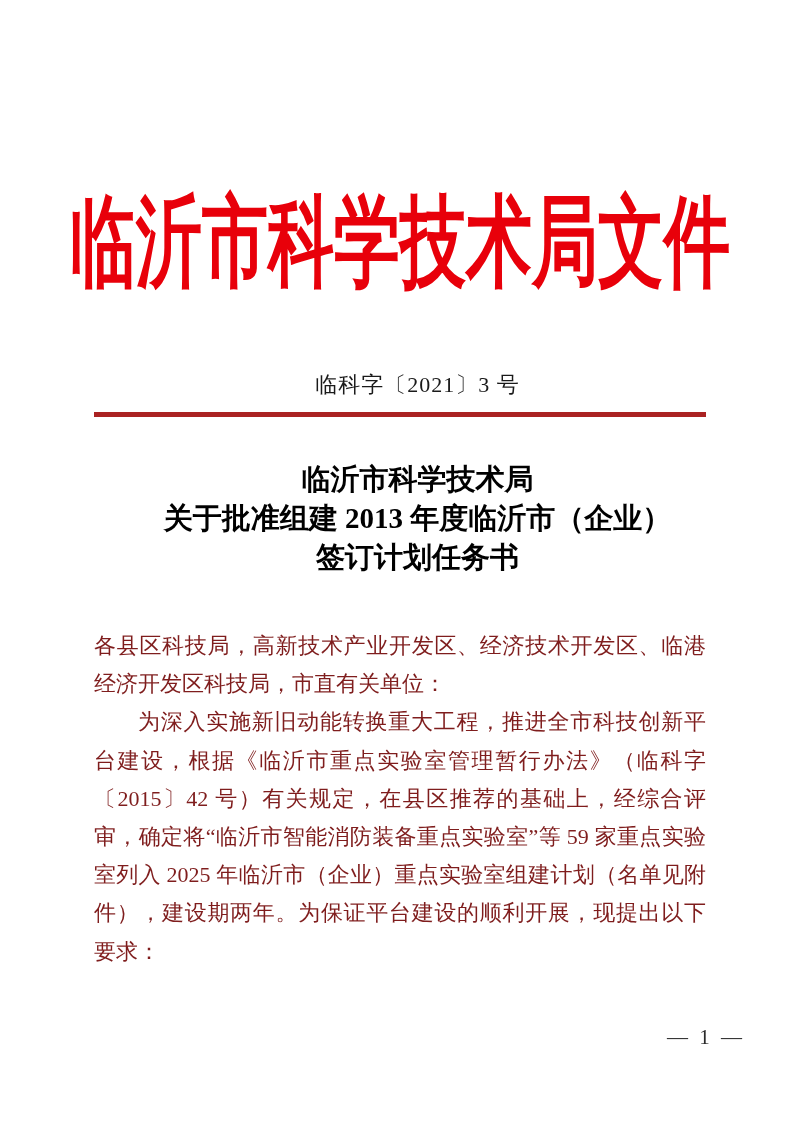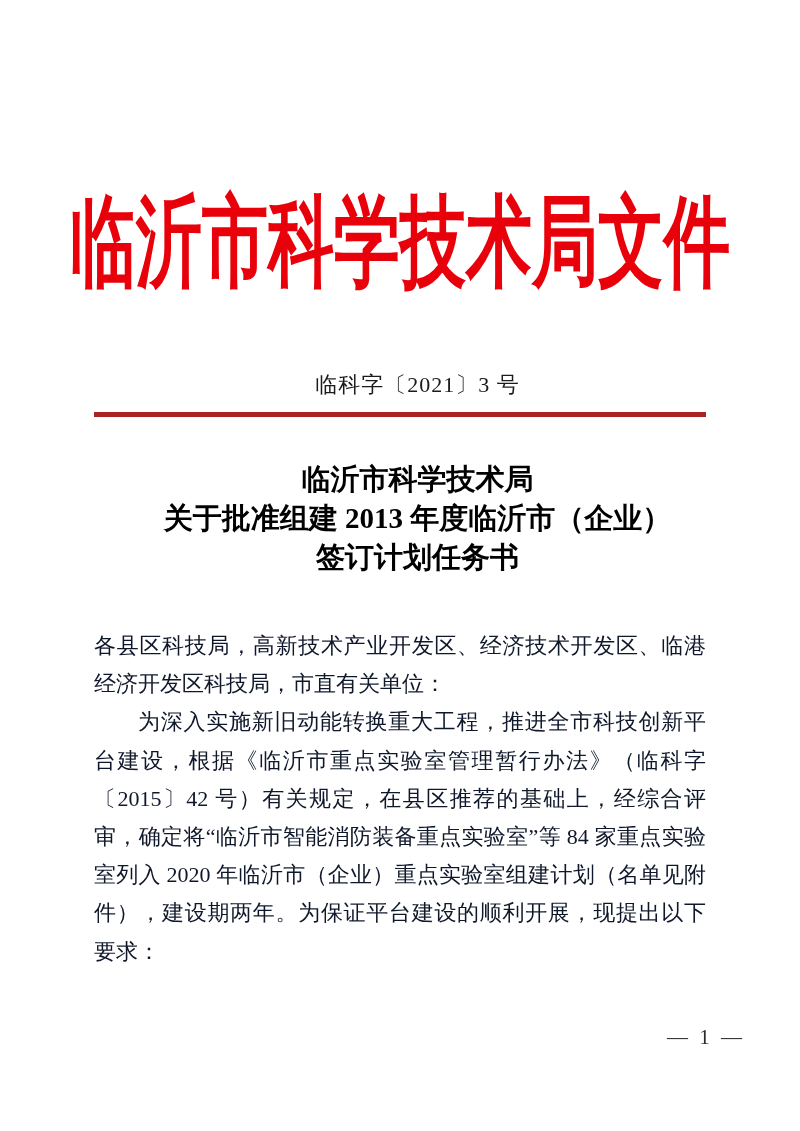--- a/index.html
+++ b/index.html
@@ -61,21 +61,21 @@
     color: #000000;
   }
   .body-text {
     position: absolute;
     top: 627px;
     left: 94px;
     width: 612px;
     font-size: 22px;
     line-height: 38.2px;
     text-align: justify;
-    color: #0f172a;
+    color: #7f1d1d;
   }
   .body-text p { margin: 0; }
   .body-text p.para { text-indent: 2em; }
   .page-number {
     position: absolute;
     top: 1026px;
     right: 90px;
     font-size: 21px;
     line-height: 22px;
     letter-spacing: 3px;
@@ -97,18 +97,18 @@
   <div class="red-rule"></div>
 
   <div class="title">
     <div>临沂市科学技术局</div>
     <div>关于批准组建 2013 年度临沂市（企业）</div>
     <div>签订计划任务书</div>
   </div>
 
   <div class="body-text">
     <p class="salutation">各县区科技局，高新技术产业开发区、经济技术开发区、临港经济开发区科技局，市直有关单位：</p>
-    <p class="para">为深入实施新旧动能转换重大工程，推进全市科技创新平台建设，根据《临沂市重点实验室管理暂行办法》（临科字〔2015〕42 号）有关规定，在县区推荐的基础上，经综合评审，确定将“临沂市智能消防装备重点实验室”等 84 家重点实验室列入 2020 年临沂市（企业）重点实验室组建计划（名单见附件），建设期两年。为保证平台建设的顺利开展，现提出以下要求：</p>
+    <p class="para">为深入实施新旧动能转换重大工程，推进全市科技创新平台建设，根据《临沂市重点实验室管理暂行办法》（临科字〔2015〕42 号）有关规定，在县区推荐的基础上，经综合评审，确定将“临沂市智能消防装备重点实验室”等 59 家重点实验室列入 2025 年临沂市（企业）重点实验室组建计划（名单见附件），建设期两年。为保证平台建设的顺利开展，现提出以下要求：</p>
   </div>
 
   <div class="page-number">— 1 —</div>
 
 </div>
 
 </body></html>

